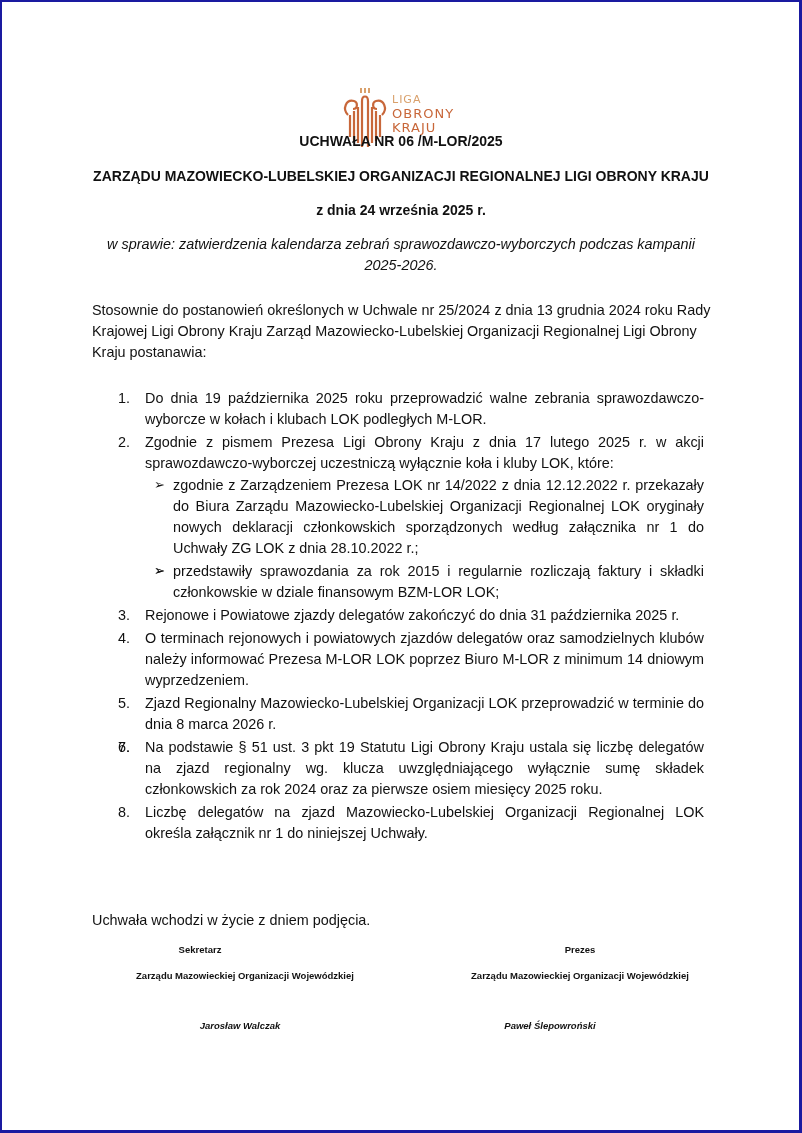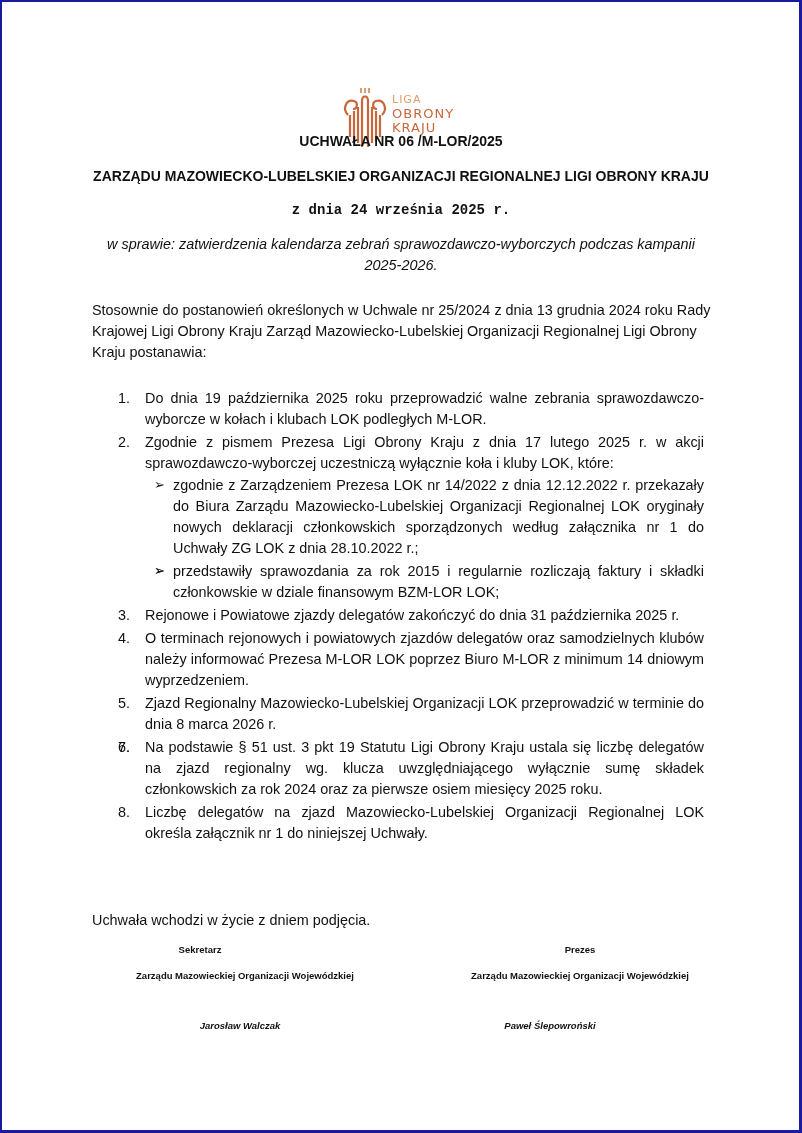--- a/index.html
+++ b/index.html
@@ -23,21 +23,21 @@
     .logo-text {
       position: absolute; left: 52px; top: 8px;
       font-family: "DejaVu Sans", sans-serif;
       font-size: 13px; line-height: 14px; letter-spacing: 1px;
       color: #c8673a;
     }
     .logo-text .l1 { color: #d9a06b; font-size: 11px; }
     .center { position: absolute; left: 0; width: 802px; text-align: center; }
     .h-title { top: 133px; font-weight: bold; font-size: 14px; }
     .h-org { top: 168px; font-weight: bold; font-size: 14px; }
-    .h-date { top: 202px; font-weight: bold; font-size: 14px; font-family: Liberation Mono, monospace; }
+    .h-date { top: 202px; font-weight: bold; font-size: 14px; }
     .h-subject { top: 234px; font-style: italic; font-size: 14.4px; line-height: 21px; }
     .intro {
       position: absolute; left: 92px; top: 300px; width: 620px;
       font-size: 14.4px; line-height: 21px;
     }
     .list {
       position: absolute; left: 118px; top: 388px; width: 586px;
       font-size: 14.4px; line-height: 21px;
     }
     .item { position: relative; padding-left: 27px; margin-bottom: 2px; text-align: justify; }

